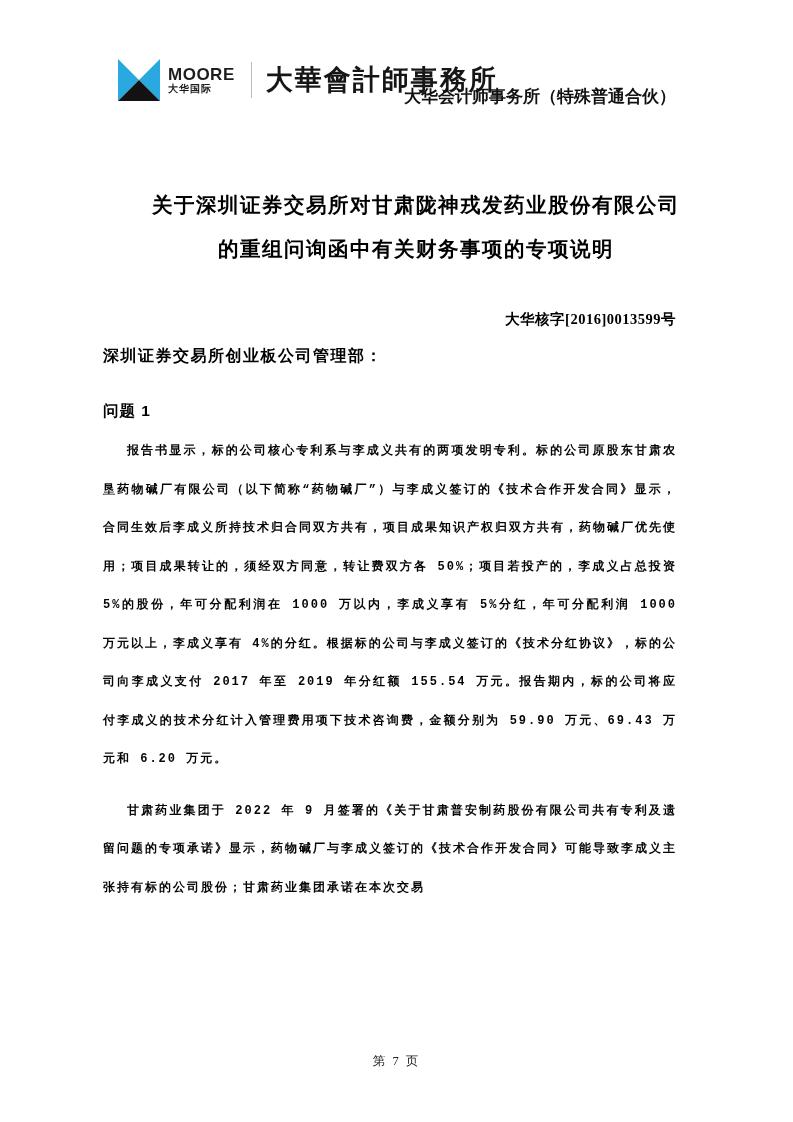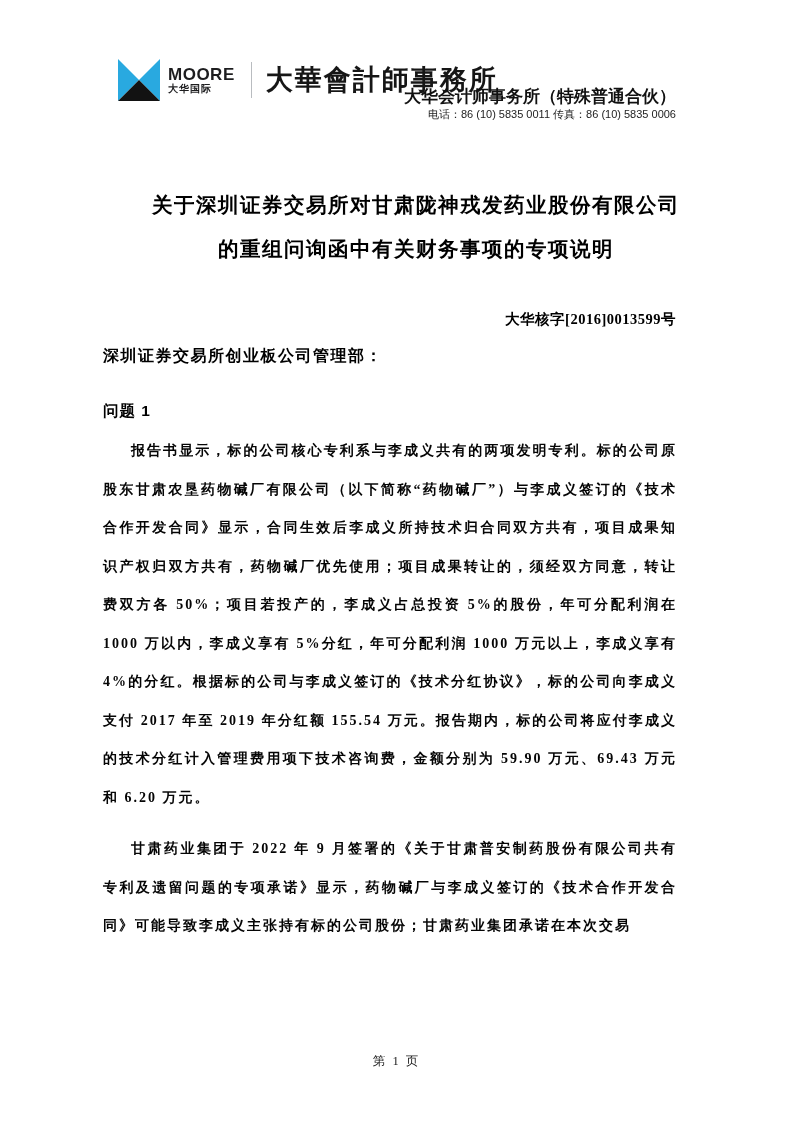--- a/index.html
+++ b/index.html
@@ -75,23 +75,23 @@
     text-align:justify; text-indent:2em;
     letter-spacing:2.2px;
   }
   .question-heading {
     margin-top:34px;
     font-family:"Liberation Sans","DejaVu Sans",sans-serif;
     font-weight:bold; font-size:15.5px; letter-spacing:1px;
   }
   .para-bold {
     margin-top:10px;
-    font-family:Liberation Serif, serif;
+    font-family:Liberation Mono, monospace;
     font-weight:bold;
-    font-size:14px; line-height:38.5px;
+    font-size:12px; line-height:38.5px;
     text-align:justify; text-indent:2em;
     letter-spacing:2px; color:#050505;
   }
   .para-bold + .para-bold { margin-top:13px; }
 
   
   .page-footer {
     position:absolute; bottom:52px; left:0; width:100%;
     text-align:center; font-size:12.5px; letter-spacing:2px; color:#1a1a1a;
   }
@@ -111,32 +111,31 @@
     <div class="brand-text">
       <span class="brand-top">MOORE</span>
       <span class="brand-bottom">大华国际</span>
     </div>
     <div class="logo-divider"></div>
     <div class="calligraphy">大華會計師事務所</div>
   </div>
 
   <div class="contact">
     <div class="firm-name">大华会计师事务所（特殊普通合伙）</div>
-    <div>电话：86 (10) 5835 0011 传真：86 (10) 5835 0006</div>
   </div>
 
   <div class="doc-title">
     <div>关于深圳证券交易所对甘肃陇神戎发药业股份有限公司</div>
     <div>的重组问询函中有关财务事项的专项说明</div>
   </div>
 
   <div class="doc-number">大华核字[2016]0013599号</div>
 
   <div class="body-block">
     <div class="salutation">深圳证券交易所创业板公司管理部：</div>
     <div class="question-heading">问题 1</div>
     <p class="para-bold">报告书显示，标的公司核心专利系与李成义共有的两项发明专利。标的公司原股东甘肃农垦药物碱厂有限公司（以下简称“药物碱厂”）与李成义签订的《技术合作开发合同》显示，合同生效后李成义所持技术归合同双方共有，项目成果知识产权归双方共有，药物碱厂优先使用；项目成果转让的，须经双方同意，转让费双方各 50%；项目若投产的，李成义占总投资 5%的股份，年可分配利润在 1000 万以内，李成义享有 5%分红，年可分配利润 1000 万元以上，李成义享有 4%的分红。根据标的公司与李成义签订的《技术分红协议》，标的公司向李成义支付 2017 年至 2019 年分红额 155.54 万元。报告期内，标的公司将应付李成义的技术分红计入管理费用项下技术咨询费，金额分别为 59.90 万元、69.43 万元和 6.20 万元。</p>
     <p class="para-bold">甘肃药业集团于 2022 年 9 月签署的《关于甘肃普安制药股份有限公司共有专利及遗留问题的专项承诺》显示，药物碱厂与李成义签订的《技术合作开发合同》可能导致李成义主张持有标的公司股份；甘肃药业集团承诺在本次交易</p>
   </div>
 
-  <div class="page-footer">第 1 页</div>
+  <div class="page-footer">第 7 页</div>
 
 </div>
 
 </body></html>

